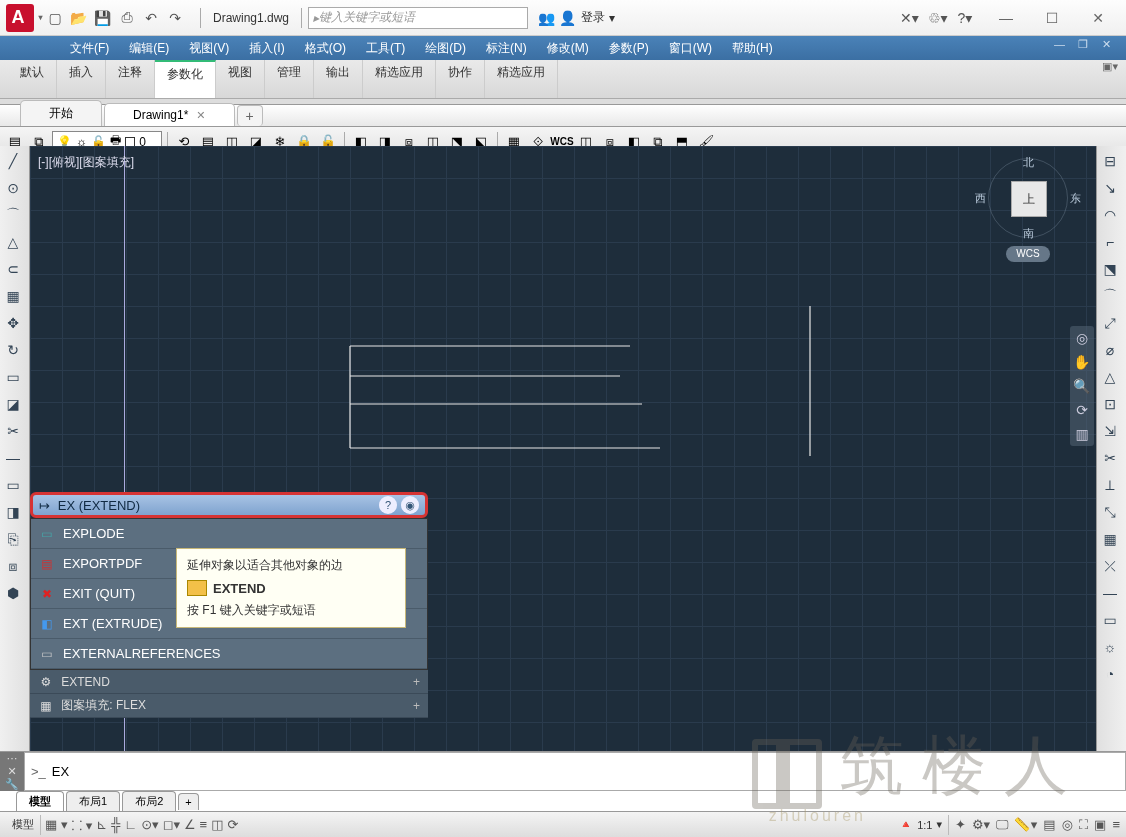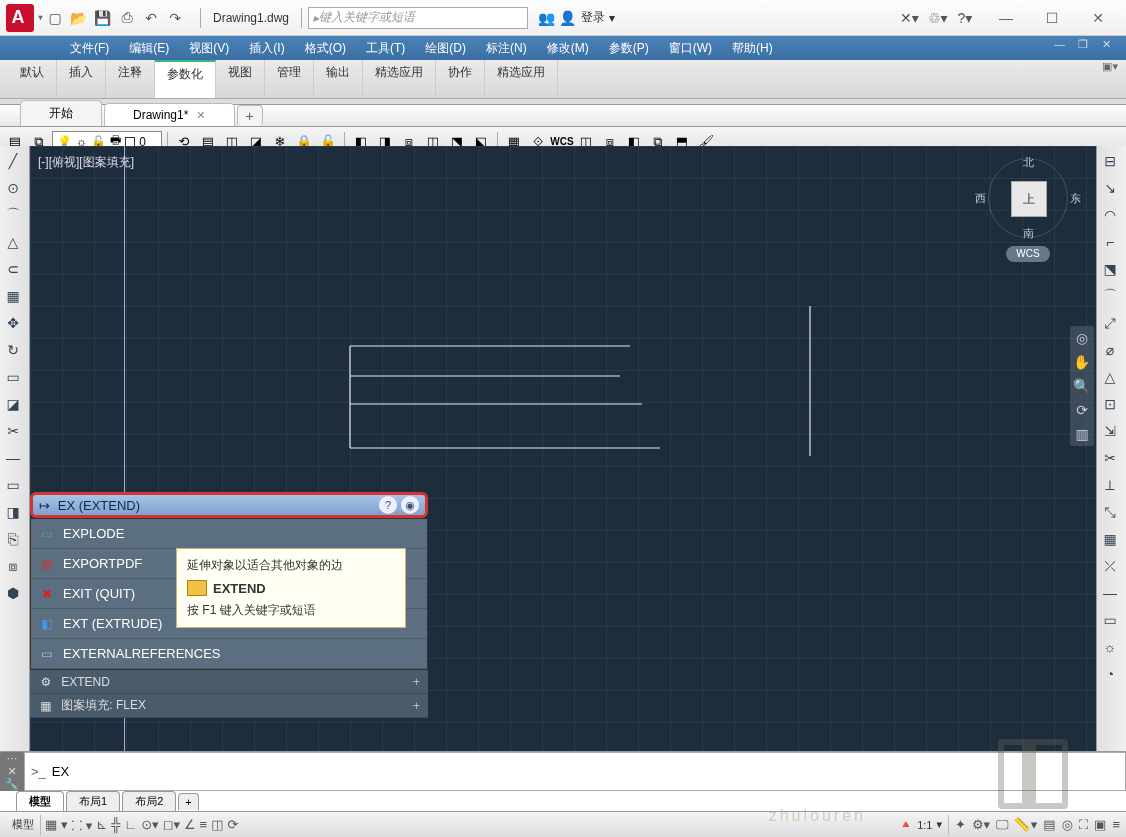--- a/index.html
+++ b/index.html
@@ -404,14 +404,15 @@
     <span class="status-icon">▤</span>
     <span class="status-icon">◎</span>
     <span class="status-icon">⛶</span>
     <span class="status-icon">▣</span>
     <span class="status-icon">≡</span>
   </div>
 </div>
 
 <div class="watermark">
   <div class="logo"></div>
+    <span>筑楼人</span>
 </div>
 <div class="watermark-sub">zhulouren</div>
 
 </body></html>

